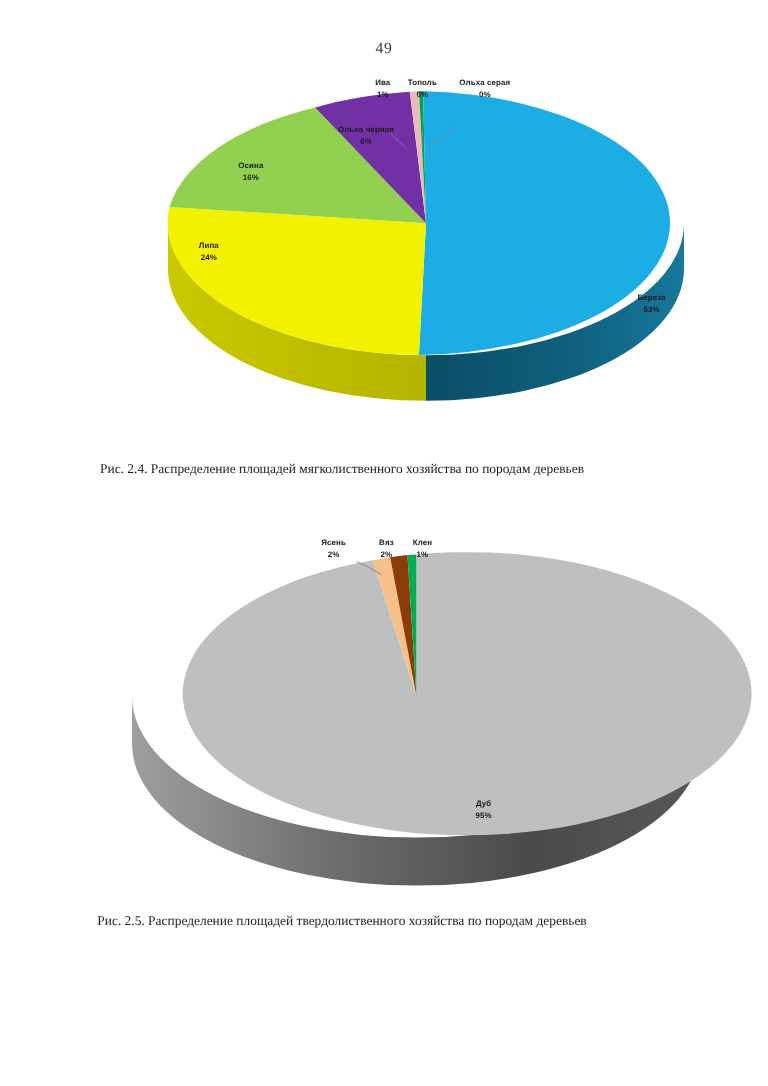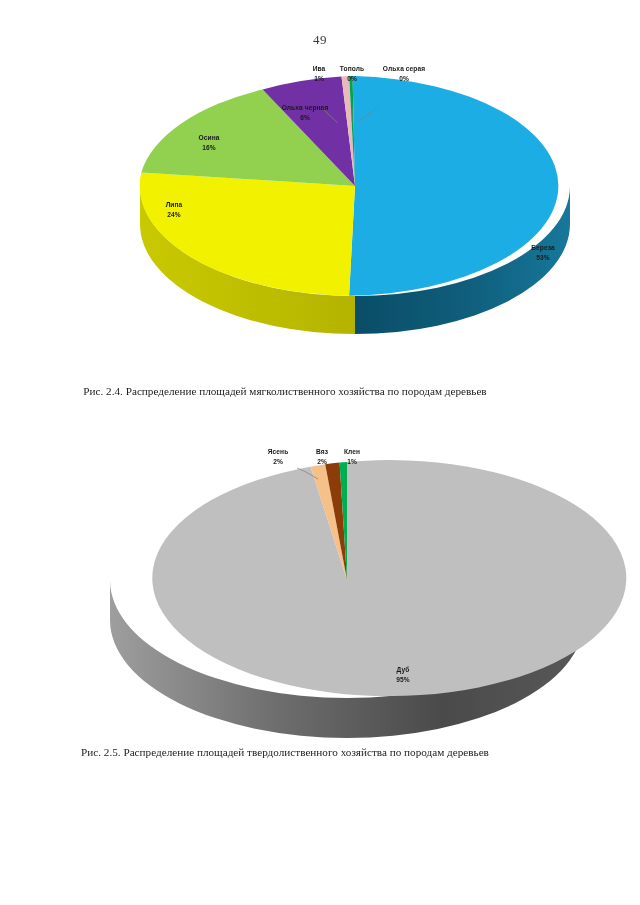--- a/index.html
+++ b/index.html
@@ -44,21 +44,21 @@
   .leader{stroke:#808080;stroke-width:0.7;fill:none;}
 
   .caption{
     position:absolute;left:0;width:570px;
     text-align:center;
     font-family:"Liberation Serif", serif;
     font-size:11.2px;
     color:#1d1d1d;
   }
   #caption-1{top:385px;}
-  #caption-2{top:746px;}
+  #caption-2{top:762px;}
 </style>
 </head>
 <body>
 
 <div class="page">
 
   <div class="page-number">49</div>
 
   <div class="figure" id="figure-1">
     <div class="chart-area" id="chart-1">

